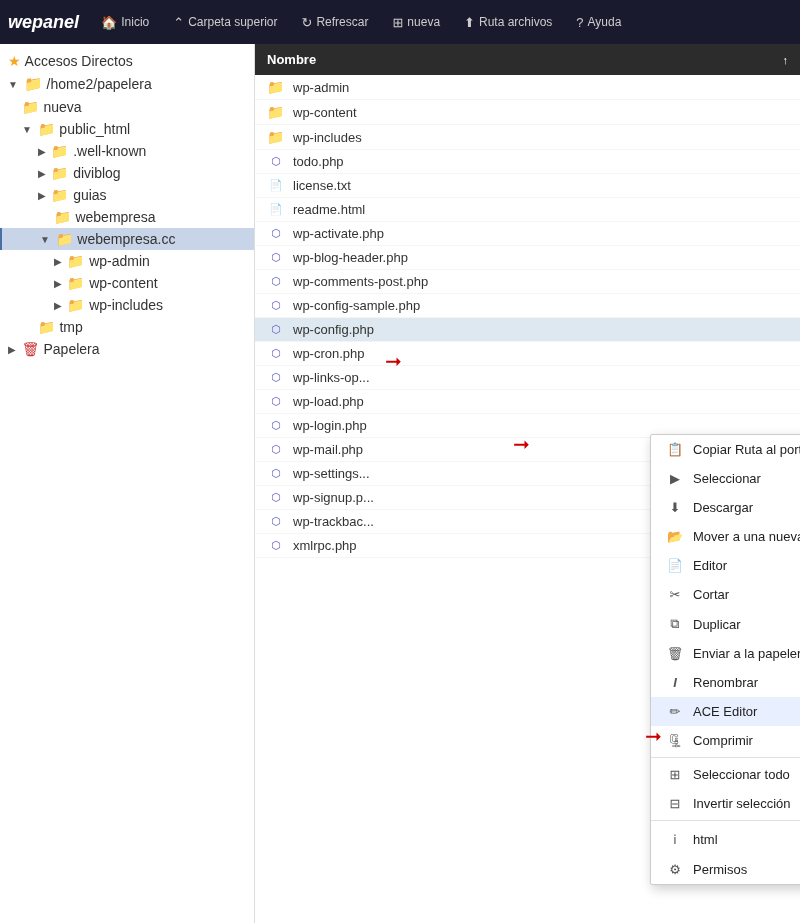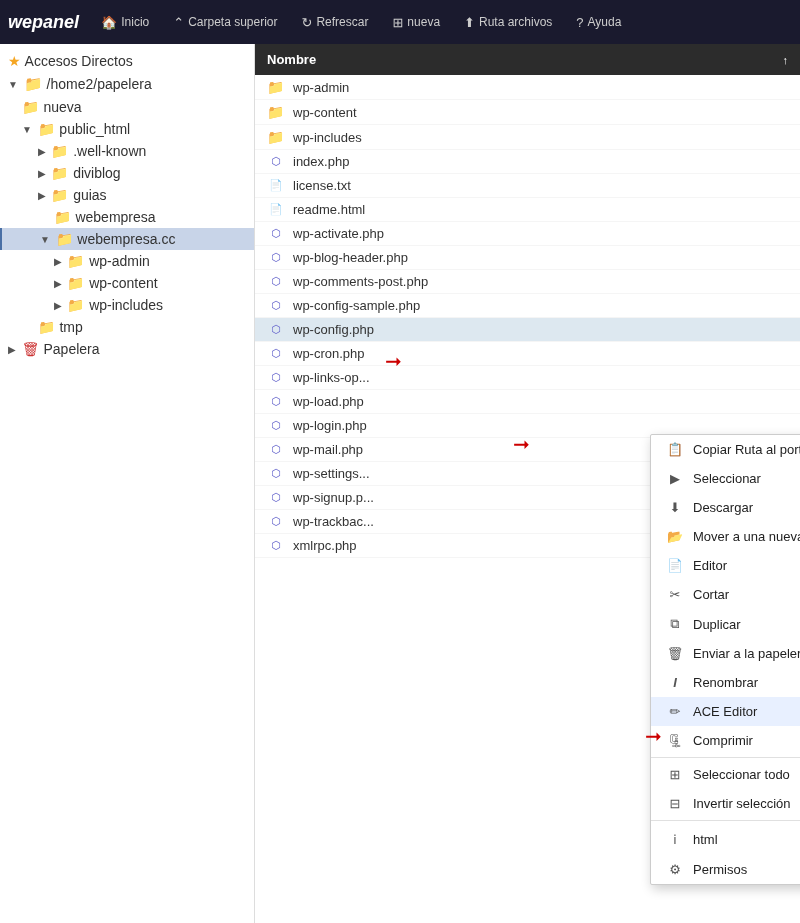--- a/index.html
+++ b/index.html
@@ -272,21 +272,21 @@
       <span class="file-icon folder-icon-y">📁</span>
       <span class="file-name">wp-content</span>
     </div>
     <div class="file-row">
       <span class="file-icon folder-icon-y">📁</span>
       <span class="file-name">wp-includes</span>
     </div>
 
     <div class="file-row">
       <span class="file-icon php-icon">⬡</span>
-      <span class="file-name">index.php</span>
+      <span class="file-name">todo.php</span>
     </div>
     <div class="file-row">
       <span class="file-icon txt-icon">📄</span>
       <span class="file-name">license.txt</span>
     </div>
     <div class="file-row">
       <span class="file-icon html-icon">📄</span>
       <span class="file-name">readme.html</span>
     </div>
     <div class="file-row">

